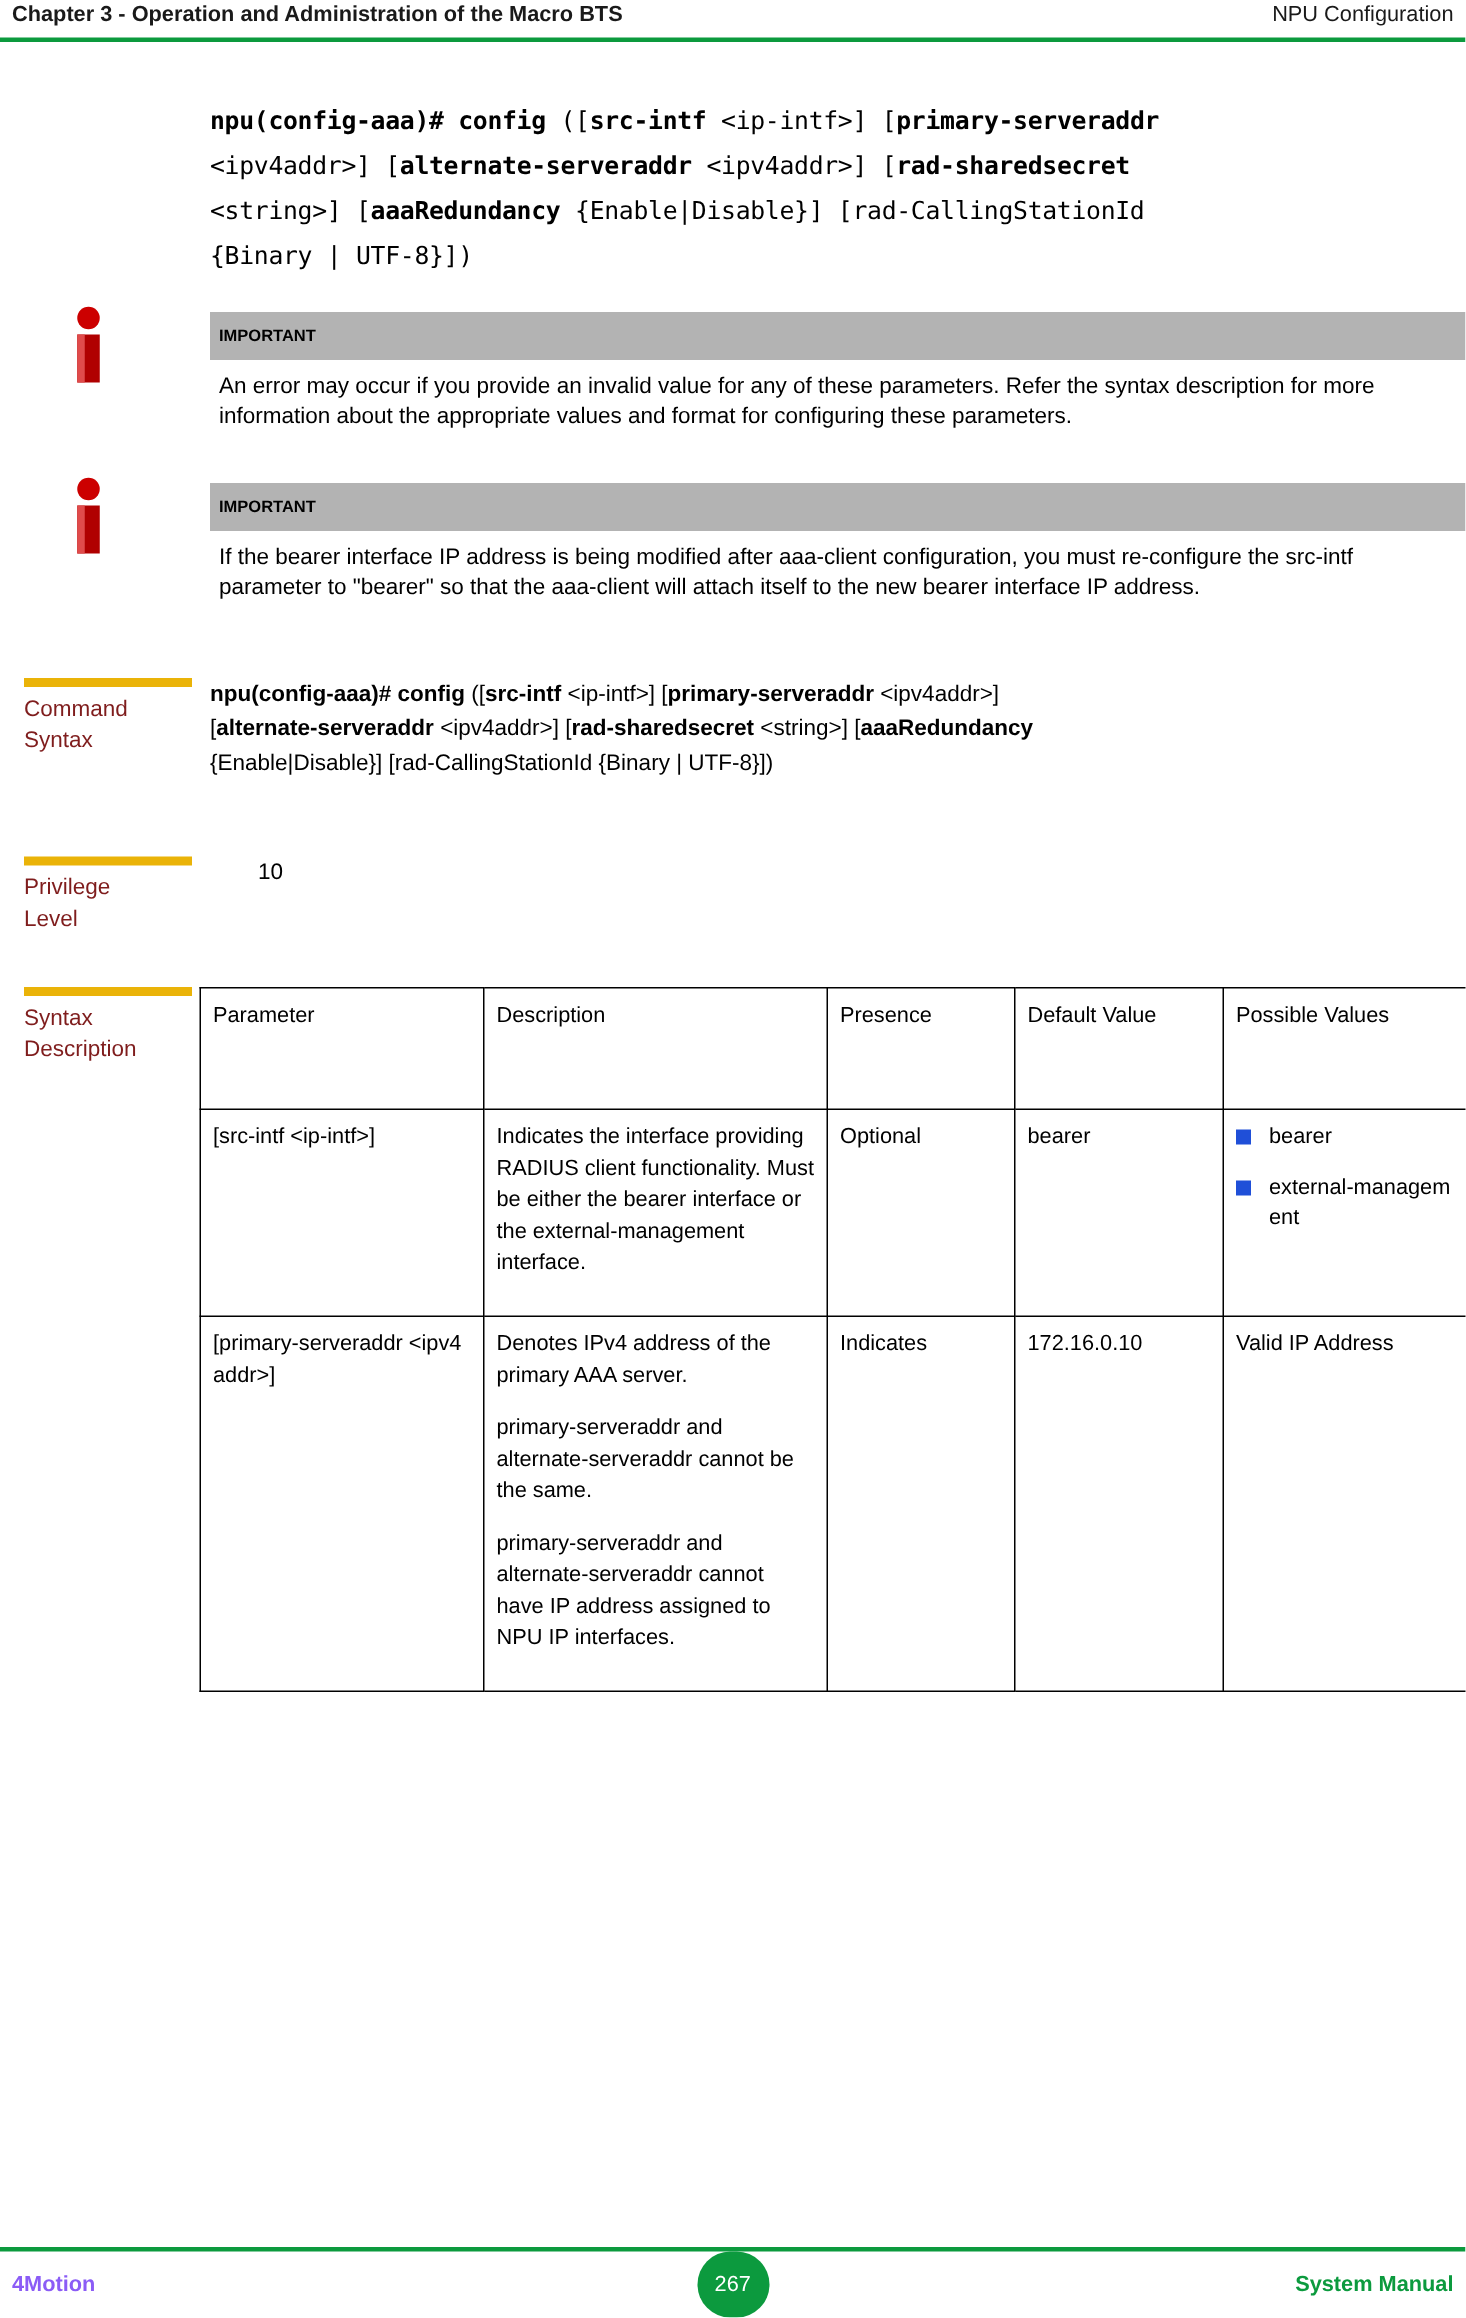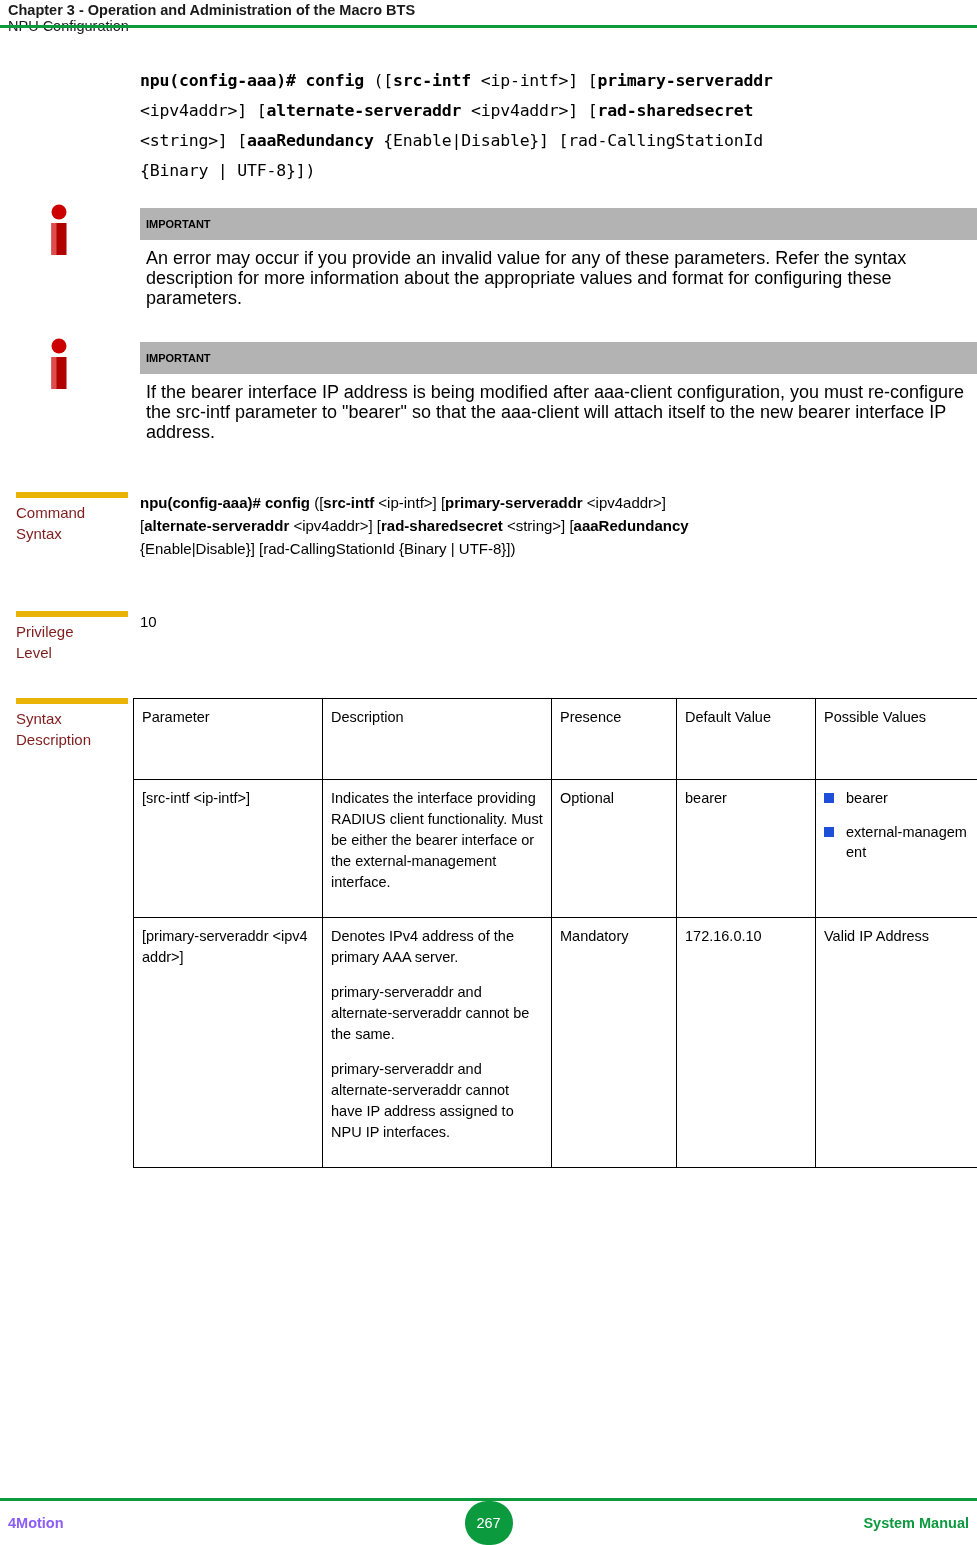--- a/index.html
+++ b/index.html
@@ -22,21 +22,20 @@
     left: 0;
     width: 977px;
     height: 26px;
     display: flex;
     align-items: flex-start;
     justify-content: space-between;
     font-size: 14.5px;
     color: #1a1a1a;
     padding: 2px 8px 0 8px;
     box-sizing: border-box;
-    flex-direction: column;
   }
   .page-header .hdr-left { font-weight: bold; }
   .page-header .hdr-right { font-weight: normal; }
 
   .header-rule {
     position: absolute;
     top: 25px;
     left: 0;
     width: 977px;
     height: 3px;
@@ -131,21 +130,21 @@
     padding-left: 6px;
     box-sizing: border-box;
   }
   .note-title-bar span {
     font-size: 11px;
     font-weight: bold;
     color: #000;
   }
   .note-body {
     padding: 8px 6px 4px 6px;
-    font-size: 18px;
+    font-size: 15px;
     line-height: 20px;
     color: #000;
   }
 
   
   .labeled {
     position: relative;
     margin-top: 34px;
   }
   .label-col {
@@ -265,21 +264,21 @@
       <div>Command</div>
       <div>Syntax</div>
     </div>
     <div class="label-body">
       <div class="syntax-line"><b>npu(config-aaa)# config</b><span> ([</span><b>src-intf</b><span> &lt;ip-intf&gt;] [</span><b>primary-serveraddr</b><span> &lt;ipv4addr&gt;]</span></div>
       <div class="syntax-line"><span>[</span><b>alternate-serveraddr</b><span> &lt;ipv4addr&gt;] [</span><b>rad-sharedsecret</b><span> &lt;string&gt;] [</span><b>aaaRedundancy</b></div>
       <div class="syntax-line"><span>{Enable|Disable}] [rad-CallingStationId {Binary | UTF-8}])</span></div>
     </div>
   </div>
 
-  <div class="labeled" style="margin-top:52px;">
+  <div class="labeled" style="margin-top:52px;padding-left:32px;">
     <div class="label-col">
       <div>Privilege</div>
       <div>Level</div>
     </div>
     <div class="label-body">10</div>
   </div>
 
   <div class="labeled" style="margin-top:66px;">
     <div class="label-col">
       <div>Syntax</div>
@@ -311,21 +310,21 @@
               </ul>
             </td>
           </tr>
           <tr>
             <td class="word-break">[primary-serveraddr &lt;ipv4addr&gt;]</td>
             <td>
               <p class="cell-p">Denotes IPv4 address of the primary AAA server.</p>
               <p class="cell-p">primary-serveraddr and alternate-serveraddr cannot be the same.</p>
               <p class="cell-p">primary-serveraddr and alternate-serveraddr cannot have IP address assigned to NPU IP interfaces.</p>
             </td>
-            <td>Mandatory</td>
+            <td>Indicates</td>
             <td>172.16.0.10</td>
             <td>Valid IP Address</td>
           </tr>
         </tbody>
       </table>
     </div>
   </div>
 
 </div>
 

